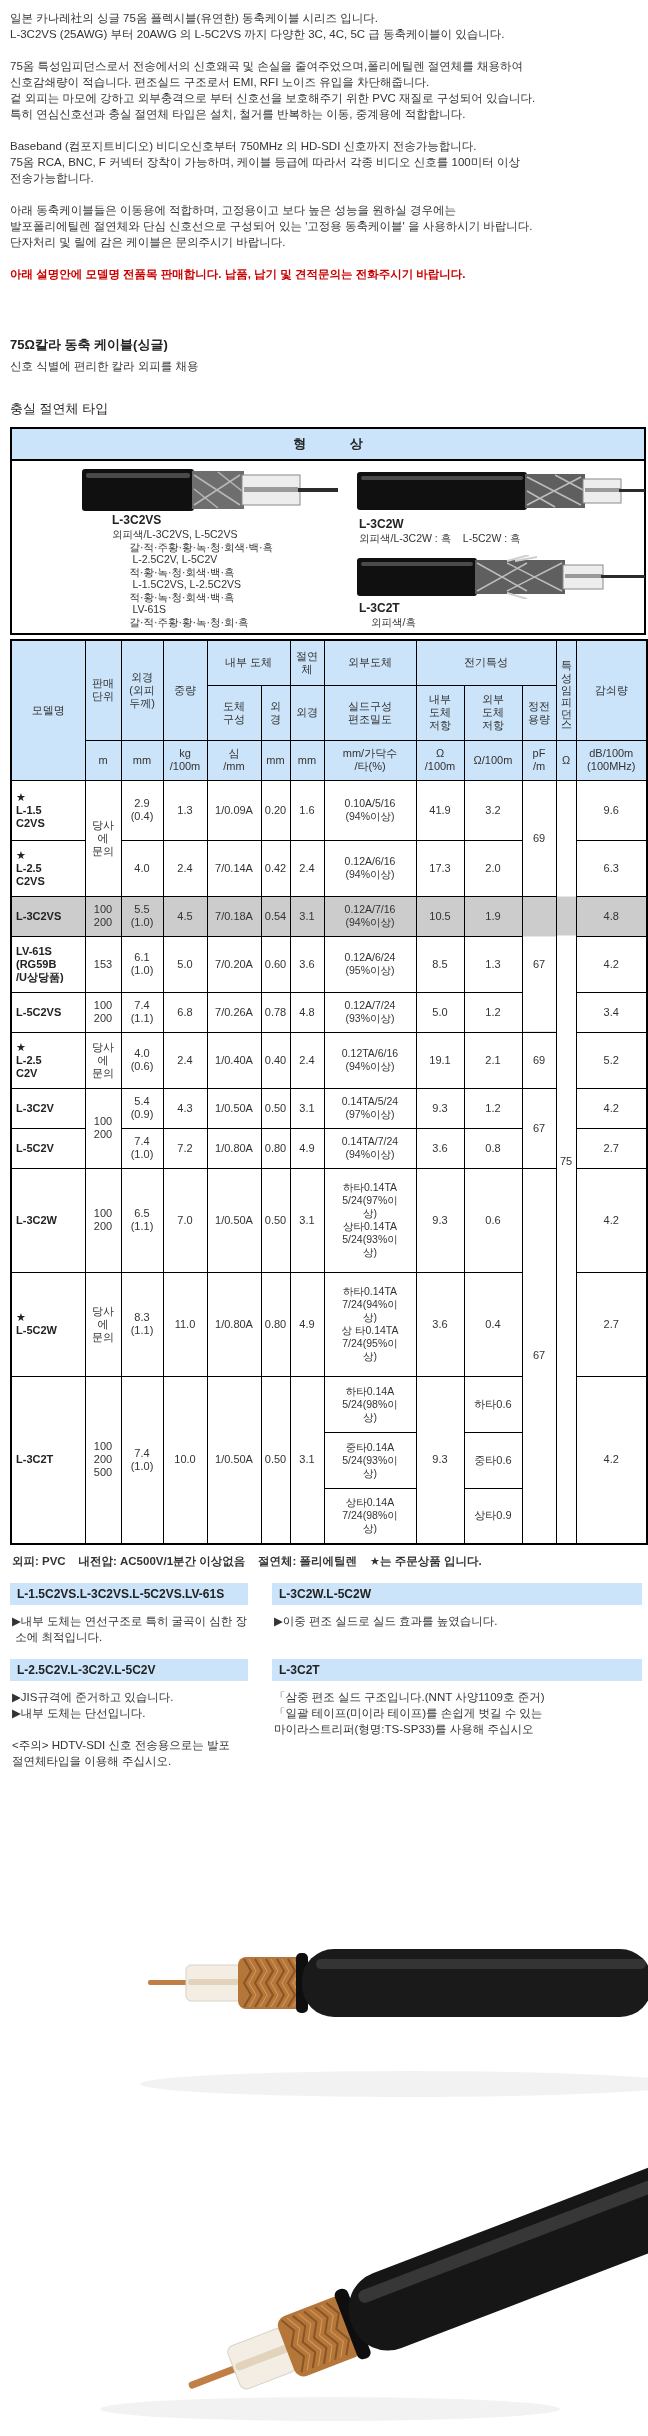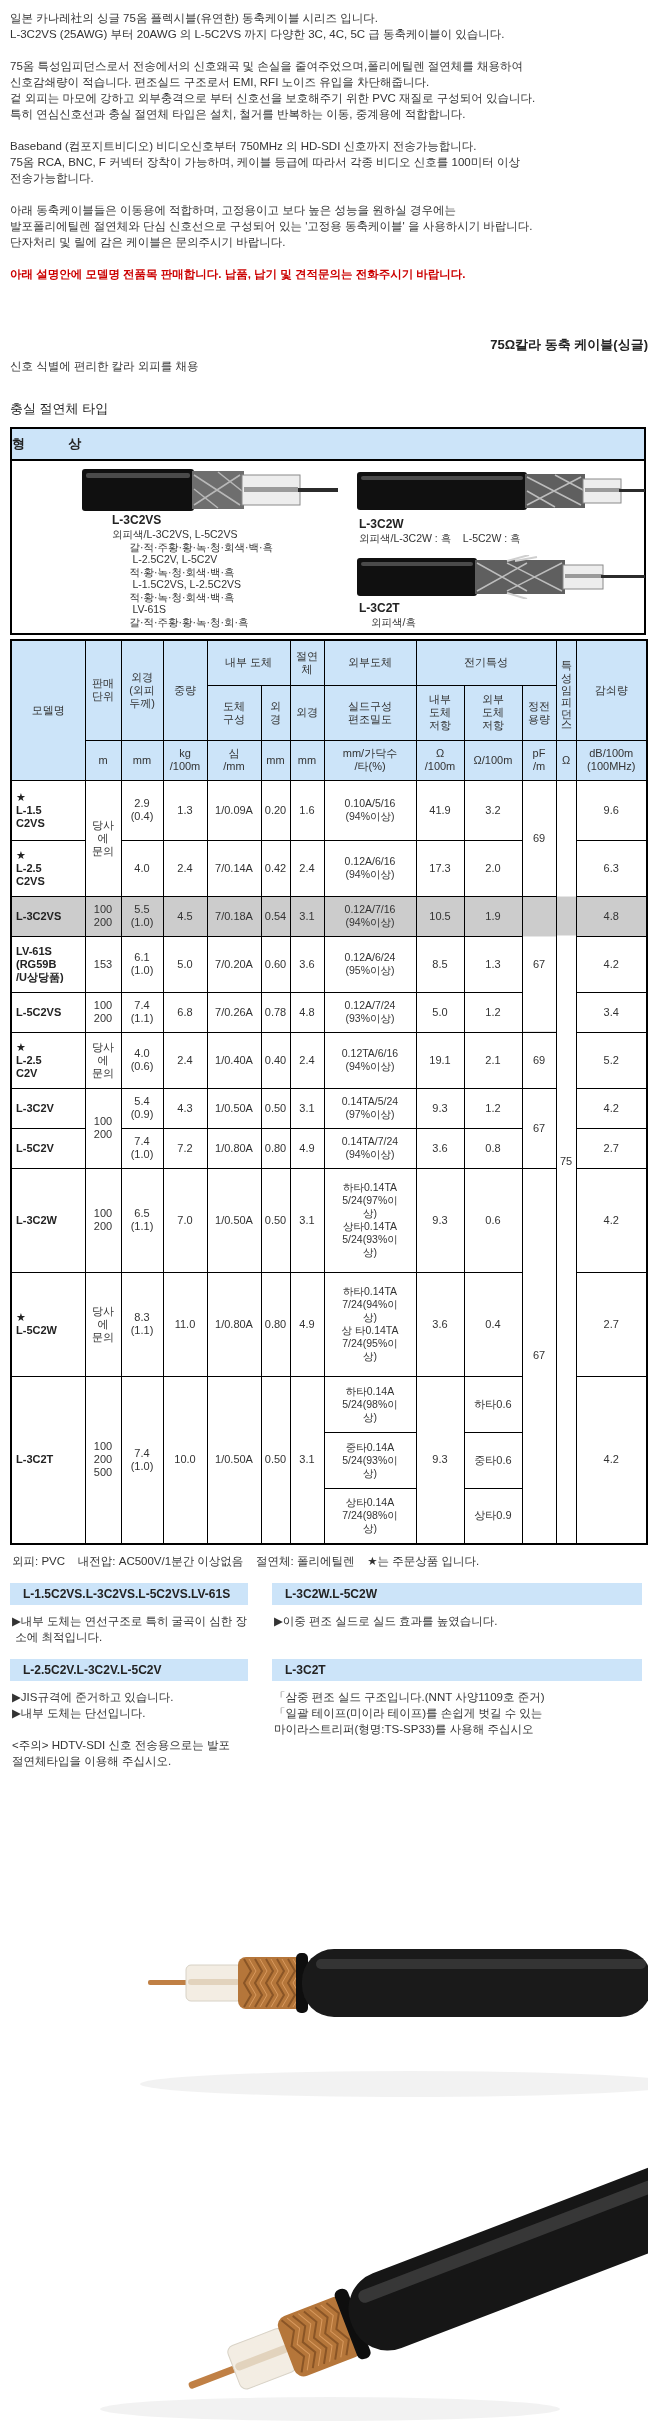--- a/index.html
+++ b/index.html
@@ -8,27 +8,27 @@
     font-family:"Liberation Sans","DejaVu Sans",sans-serif;
     color:#333333; font-size:11.5px;
   }
 
   
   .intro { padding:10px 4px 0 10px; line-height:16px; }
   .intro p { margin:0 0 16px 0; white-space:pre-line; }
   .red-note { color:#cc0000; font-weight:bold; white-space:pre-line; margin:0 0 0 10px; line-height:16px; }
 
   
-  .sec-title  { margin:54px 0 0 10px; font-size:13px; font-weight:bold; color:#222;text-align:right; }
+  .sec-title  { margin:54px 0 0 10px; font-size:13px; font-weight:bold; color:#222; }
   .sec-sub    { margin:5px 0 0 10px; line-height:15px; }
   .type-title { margin:26px 0 0 10px; font-size:13px; font-weight:normal; color:#222; }
 
   
   .shape-box  { margin:9px 2px 0 10px; width:632px; border:2px solid #000; }
-  .shape-head { background:#cce4f9; border-bottom:2px solid #000; text-align:left;
+  .shape-head { background:#cce4f9; border-bottom:2px solid #000; text-align:center;
                 font-weight:bold; font-size:13px; padding:6px 0; white-space:pre; color:#222; }
   .shape-body { position:relative; height:172px; background:#fff; }
   .abs { position:absolute; }
   .cable-name   { font-weight:bold; font-size:12px; color:#222; }
   .cable-colors { font-size:10.5px; line-height:12.5px; white-space:pre; color:#333; }
 
   
   table.spec { border-collapse:collapse; table-layout:fixed; width:636px;
                margin:4px 0 0 10px; border:2px solid #000; }
   .spec th, .spec td { border:1px solid #000; padding:1px 2px; text-align:center;
@@ -37,26 +37,26 @@
   .spec th { background:#cce4f9; }
   .spec td.cm { text-align:left; padding-left:4px; font-weight:bold; color:#222; }
   .spec td.sh { font-size:10.5px;text-align:center; }
   .vert { writing-mode:vertical-rl; text-orientation:upright; letter-spacing:1px; }
   tr.h40 {height:40px} tr.h56 {height:56px} tr.h60 {height:60px} tr.h104{height:104px}
   tr.hh45{height:45px} tr.hh55{height:55px} tr.hh40{height:40px}
   tr.hl td { background:#cccccc; }
   td.grad67 { background:linear-gradient(to bottom,#cccccc 0 29.4%,#ffffff 29.4%) !important; }
   td.grad75 { background:linear-gradient(to bottom,#ffffff 0 15.2%,#cccccc 15.2% 20.4%,#ffffff 20.4%) !important; }
 
-  .footnote { margin:9px 0 0 12px; white-space:pre; line-height:15px; }
+  .footnote { margin:9px 0 0 12px; white-space:pre; line-height:15px;font-weight:bold; }
 
   
   .features { display:grid; grid-template-columns:238px 1fr; column-gap:24px;
               margin:14px 2px 0 10px; width:632px; }
-  .fbar  { background:#cce4f9; font-weight:bold; font-size:12px; color:#222; padding:4px 13px; }
+  .fbar  { background:#cce4f9; font-weight:bold; font-size:12px; color:#222; padding:4px 7px; }
   .fbody { margin:8px 0 14px 2px; line-height:16px; white-space:pre-line; }
 
   
   .photo1 { margin-top:86px; height:290px; }
   .photo2 { height:286px; }
   svg { display:block; }
 </style>
 </head>
 <body>
 

